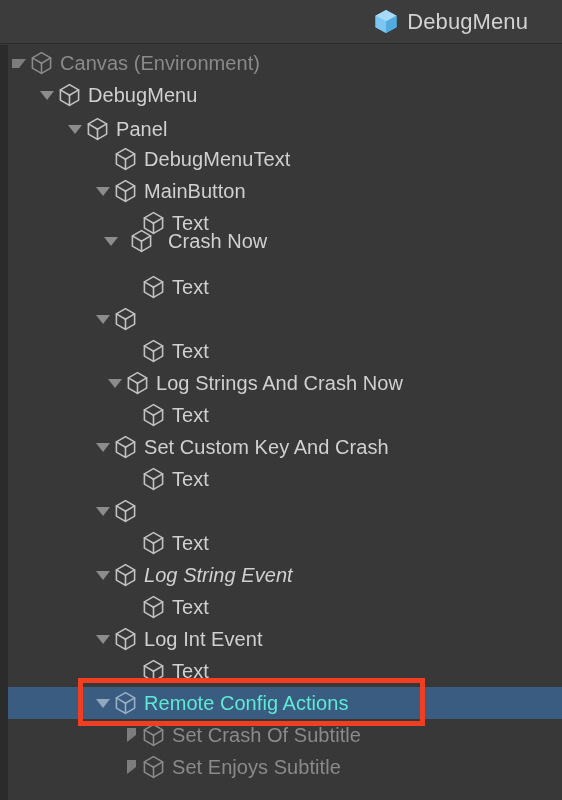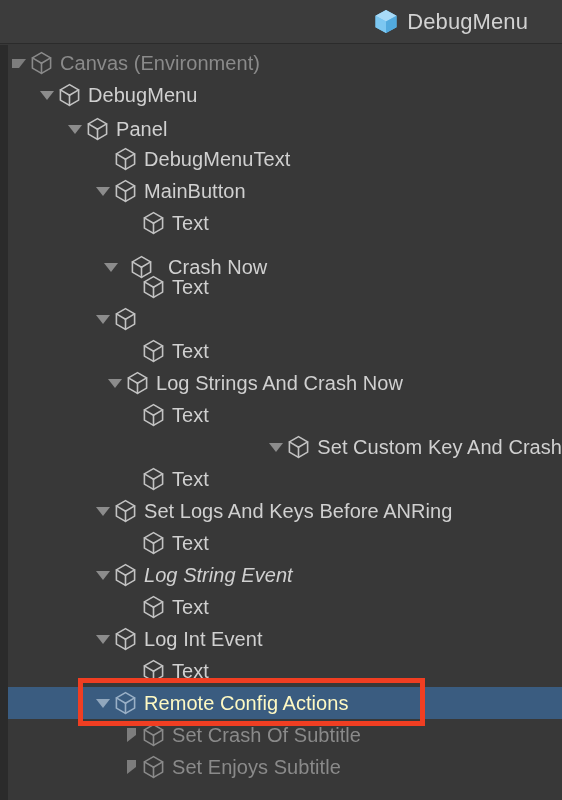--- a/index.html
+++ b/index.html
@@ -131,21 +131,21 @@
   .tree-row.selected .cube-wire polyline,
   .tree-row.selected .cube-wire polygon { stroke: #9ab0c6; }
 
   .row-label {
     font-size: 20px;
     color: #d0d0d0;
     line-height: 1;
     letter-spacing: 0.05px;
   }
   .tree-row.dim .row-label { color: #8a8a8a; }
-  .tree-row.selected .row-label { color: #fef9c3; }
+  .tree-row.selected .row-label { color: #5eead4; }
 
   
   .annotation-box {
     position: absolute;
     border: 5px solid #f03e22;
     background: transparent;
     z-index: 9;
     pointer-events: none;
   }
 </style>
@@ -244,21 +244,21 @@
     <span class="twisty empty"></span>
     <span>
       <svg class="cube-wire" viewBox="0 0 23 24" xmlns="http://www.w3.org/2000/svg" fill="none" stroke-width="1.6" stroke-linejoin="round" stroke-linecap="round">
         <polygon points="11.5,1.6 20.6,6.9 20.6,17.1 11.5,22.4 2.4,17.1 2.4,6.9"></polygon>
         <polyline points="2.4,6.9 11.5,12.2 20.6,6.9"></polyline>
         <polyline points="11.5,12.2 11.5,22.4"></polyline>
       </svg>
     </span>
     <span class="row-label">Text</span>
   </div>
-        <div class="tree-row" style="top: 206px; gap: 8px;">
+        <div class="tree-row" style="top: 180px; gap: 8px;">
     <span class="row-indent" style="width: 92px;"></span>
     <span class="twisty">
             <span class="tri-down"></span>
           </span>
     <span>
       <svg class="cube-wire" viewBox="0 0 23 24" xmlns="http://www.w3.org/2000/svg" fill="none" stroke-width="1.6" stroke-linejoin="round" stroke-linecap="round">
         <polygon points="11.5,1.6 20.6,6.9 20.6,17.1 11.5,22.4 2.4,17.1 2.4,6.9"></polygon>
         <polyline points="2.4,6.9 11.5,12.2 20.6,6.9"></polyline>
         <polyline points="11.5,12.2 11.5,22.4"></polyline>
       </svg>
@@ -321,21 +321,21 @@
     <span class="twisty empty"></span>
     <span>
       <svg class="cube-wire" viewBox="0 0 23 24" xmlns="http://www.w3.org/2000/svg" fill="none" stroke-width="1.6" stroke-linejoin="round" stroke-linecap="round">
         <polygon points="11.5,1.6 20.6,6.9 20.6,17.1 11.5,22.4 2.4,17.1 2.4,6.9"></polygon>
         <polyline points="2.4,6.9 11.5,12.2 20.6,6.9"></polyline>
         <polyline points="11.5,12.2 11.5,22.4"></polyline>
       </svg>
     </span>
     <span class="row-label">Text</span>
   </div>
-        <div class="tree-row" style="top: 386px; justify-content: flex-end;">
+        <div class="tree-row" style="top: 386px;">
     <span class="row-indent" style="width: 92px;"></span>
     <span class="twisty">
             <span class="tri-down"></span>
           </span>
     <span>
       <svg class="cube-wire" viewBox="0 0 23 24" xmlns="http://www.w3.org/2000/svg" fill="none" stroke-width="1.6" stroke-linejoin="round" stroke-linecap="round">
         <polygon points="11.5,1.6 20.6,6.9 20.6,17.1 11.5,22.4 2.4,17.1 2.4,6.9"></polygon>
         <polyline points="2.4,6.9 11.5,12.2 20.6,6.9"></polyline>
         <polyline points="11.5,12.2 11.5,22.4"></polyline>
       </svg>
@@ -359,21 +359,20 @@
     <span class="twisty">
             <span class="tri-down"></span>
           </span>
     <span>
       <svg class="cube-wire" viewBox="0 0 23 24" xmlns="http://www.w3.org/2000/svg" fill="none" stroke-width="1.6" stroke-linejoin="round" stroke-linecap="round">
         <polygon points="11.5,1.6 20.6,6.9 20.6,17.1 11.5,22.4 2.4,17.1 2.4,6.9"></polygon>
         <polyline points="2.4,6.9 11.5,12.2 20.6,6.9"></polyline>
         <polyline points="11.5,12.2 11.5,22.4"></polyline>
       </svg>
     </span>
-    <span class="row-label">Set Logs And Keys Before ANRing</span>
   </div>
         <div class="tree-row" style="top: 482px;">
     <span class="row-indent" style="width: 120px;"></span>
     <span class="twisty empty"></span>
     <span>
       <svg class="cube-wire" viewBox="0 0 23 24" xmlns="http://www.w3.org/2000/svg" fill="none" stroke-width="1.6" stroke-linejoin="round" stroke-linecap="round">
         <polygon points="11.5,1.6 20.6,6.9 20.6,17.1 11.5,22.4 2.4,17.1 2.4,6.9"></polygon>
         <polyline points="2.4,6.9 11.5,12.2 20.6,6.9"></polyline>
         <polyline points="11.5,12.2 11.5,22.4"></polyline>
       </svg>

